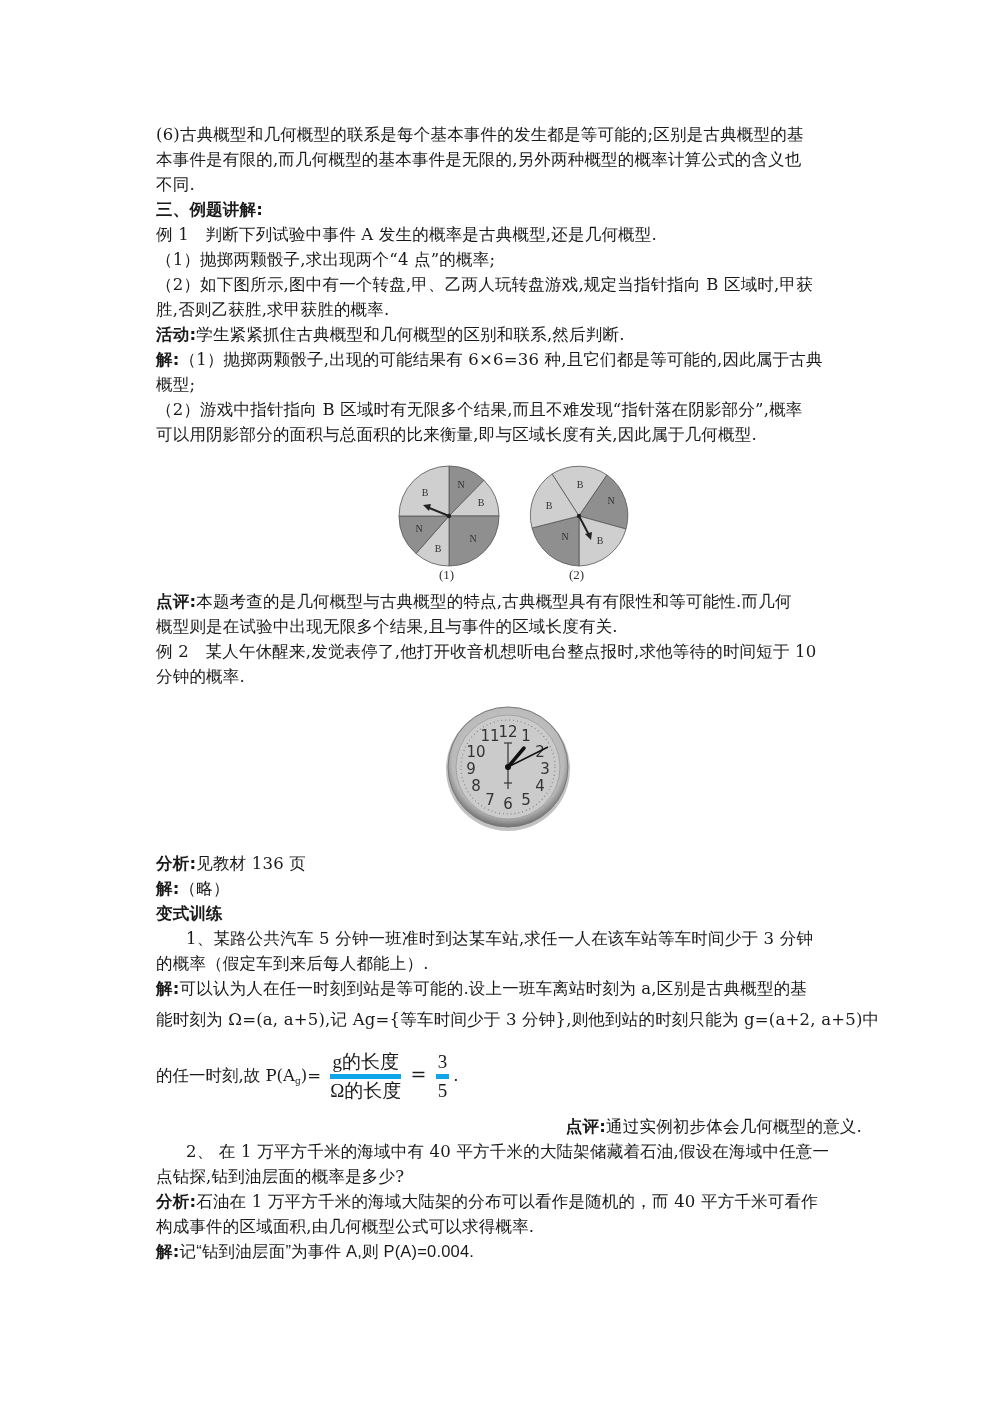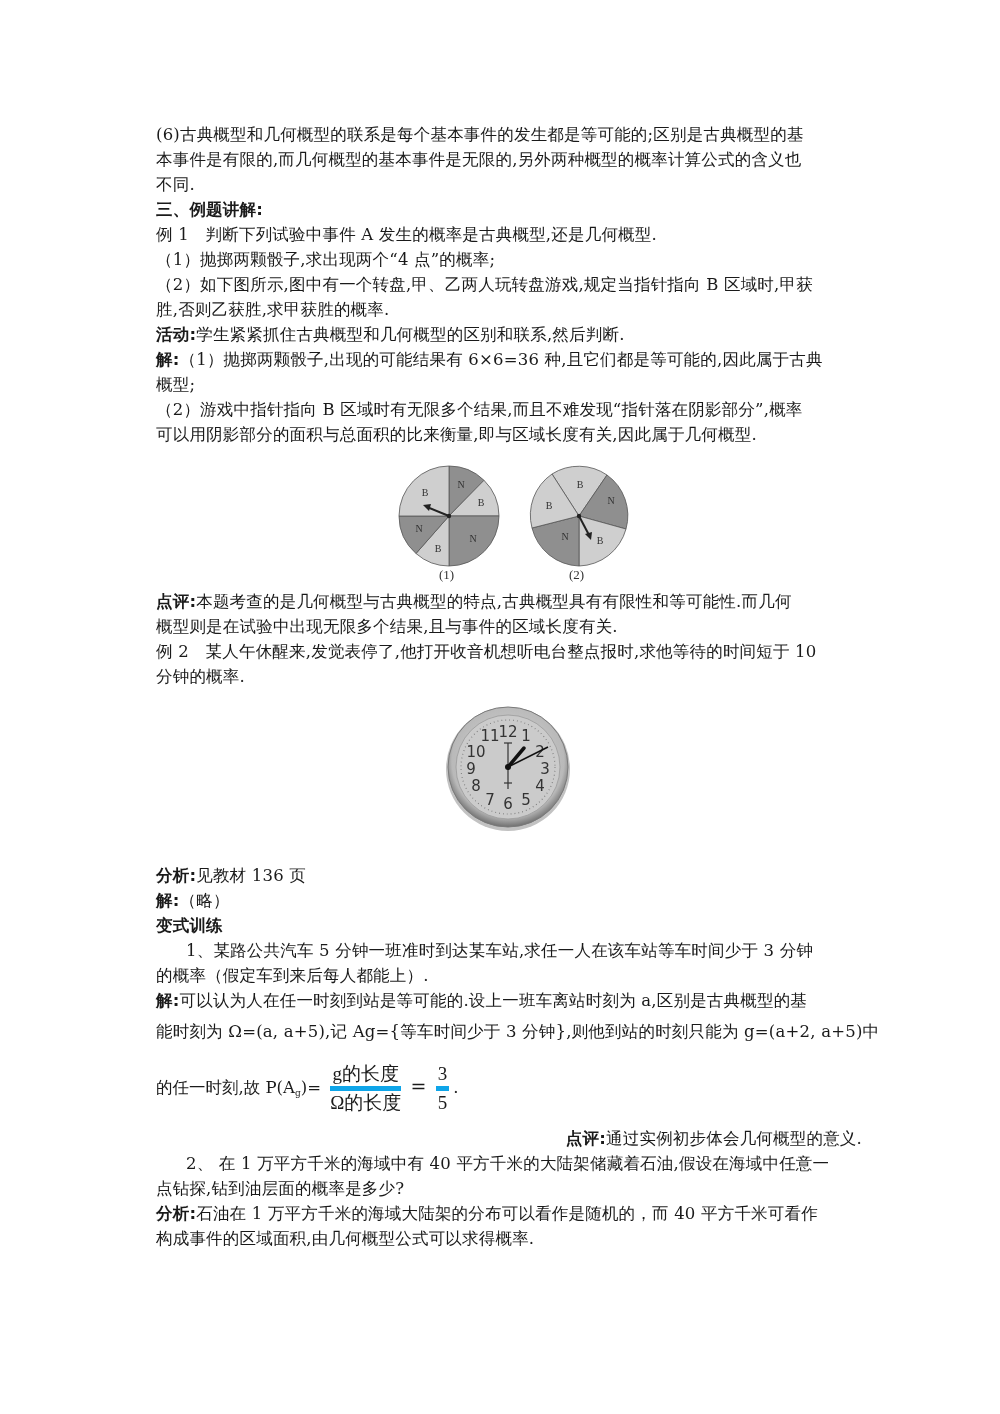--- a/index.html
+++ b/index.html
@@ -124,21 +124,21 @@
       </g>
       <line x1="0" y1="22" x2="0" y2="-24" stroke="#333" stroke-width="1.2"></line>
       <line x1="-4" y1="-24" x2="4" y2="-24" stroke="#333" stroke-width="1.2"></line>
       <line x1="-4" y1="16" x2="4" y2="16" stroke="#333" stroke-width="1.2"></line>
       <line x1="0" y1="0" x2="16" y2="-19" stroke="#111" stroke-width="3.5" stroke-linecap="round"></line>
       <line x1="0" y1="0" x2="40" y2="-20" stroke="#111" stroke-width="1.6"></line>
       <circle cx="0" cy="0" r="3" fill="#111"></circle>
     </svg>
   </div>
 
-  <div class="line" style="margin-top:18px;">
+  <div class="line" style="margin-top:6px;">
     <span class="bold">分析:</span><span>见教材 136 页</span>
   </div>
   <div class="line">
     <span class="bold">解:</span><span>（略）</span>
   </div>
   <div class="line bold">变式训练</div>
 
   <div class="line indent">1、某路公共汽车 5 分钟一班准时到达某车站,求任一人在该车站等车时间少于 3 分钟</div>
   <div class="line">的概率（假定车到来后每人都能上）.</div>
   <div class="line">
@@ -160,14 +160,17 @@
 
   <div class="line" style="margin-top:12px;text-align:right;">
     <span class="bold">点评:</span><span>通过实例初步体会几何概型的意义.</span>
   </div>
   <div class="line indent">2、 在 1 万平方千米的海域中有 40 平方千米的大陆架储藏着石油,假设在海域中任意一</div>
   <div class="line">点钻探,钻到油层面的概率是多少?</div>
   <div class="line">
     <span class="bold">分析:</span><span>石油在 1 万平方千米的海域大陆架的分布可以看作是随机的，而 40 平方千米可看作</span>
   </div>
   <div class="line">构成事件的区域面积,由几何概型公式可以求得概率.</div>
+  <div class="line">
+    <span class="bold">解:</span><span style="font-family:'Liberation Sans', sans-serif;">记“钻到油层面”为事件 A,则 P(A)=0.004.</span>
+  </div>
 
 </div>
 
 </body></html>

